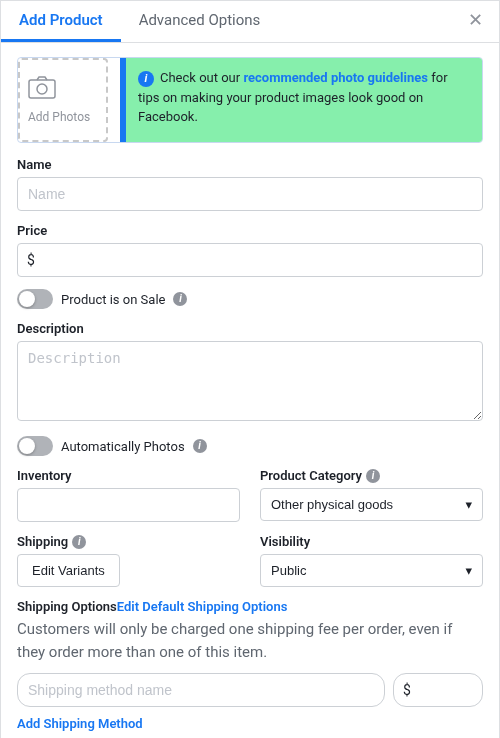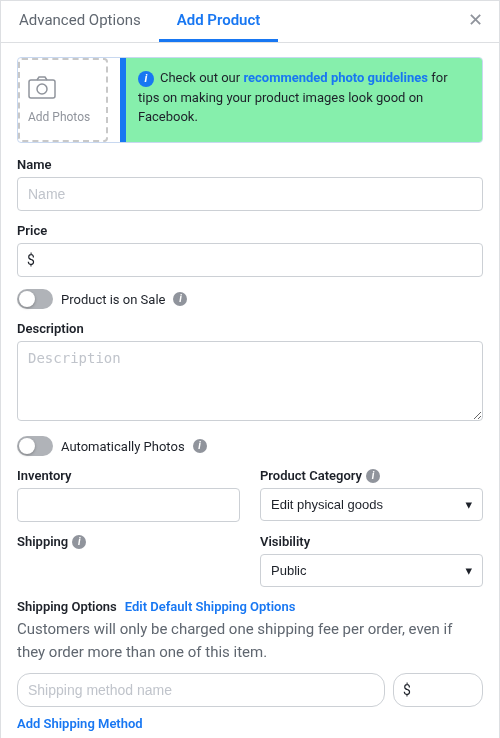--- a/index.html
+++ b/index.html
@@ -209,21 +209,20 @@
       padding: 8px 14px;
       font-size: 13px;
       color: #1d2129;
       background: #fff;
       cursor: pointer;
       font-weight: 500;
     }
     .shipping-header {
       display: flex;
       align-items: center;
-      gap: 8px;
       margin-bottom: 4px;
     }
     .shipping-title {
       font-size: 13px;
       font-weight: 600;
       color: #1d2129;
     }
     .shipping-edit-link {
       color: #1877f2;
       font-size: 13px;
@@ -273,22 +272,22 @@
     .price-input-wrap input {
       padding-left: 22px;
     }
   </style>
 </head>
 <body>
 
 <div class="modal">
 
   <div class="tabs">
+    <div class="tab active">Add Product</div>
     <div class="tab">Advanced Options</div>
-    <div class="tab active">Add Product</div>
     <div class="close-btn">✕</div>
   </div>
 
   <div class="content">
 
     <div class="info-banner">
       <div class="photo-area">
         <span class="photo-icon">
           <svg width="28" height="24" viewBox="0 0 28 24" fill="none">
             <rect x="1" y="4" width="26" height="18" rx="2" stroke="#90949c" stroke-width="1.5" fill="none"></rect>
@@ -344,32 +343,33 @@
       <div>
         <div class="field-label">Inventory</div>
         <input type="text" style="">
       </div>
       <div>
         <div class="field-label">
           <span>Product Category</span>
           <span class="info-circle">i</span>
         </div>
         <button class="select-btn">
-          <span>Edit physical goods</span>
+          <span>Other physical goods</span>
           <span>▾</span>
         </button>
       </div>
     </div>
 
     <div class="two-col">
       <div>
         <div class="field-label">
           <span>Shipping</span>
           <span class="info-circle">i</span>
         </div>
+        <button class="outline-btn">Edit Variants</button>
       </div>
       <div>
         <div class="field-label">Visibility</div>
         <button class="select-btn">
           <span>Public</span>
           <span>▾</span>
         </button>
       </div>
     </div>
 

